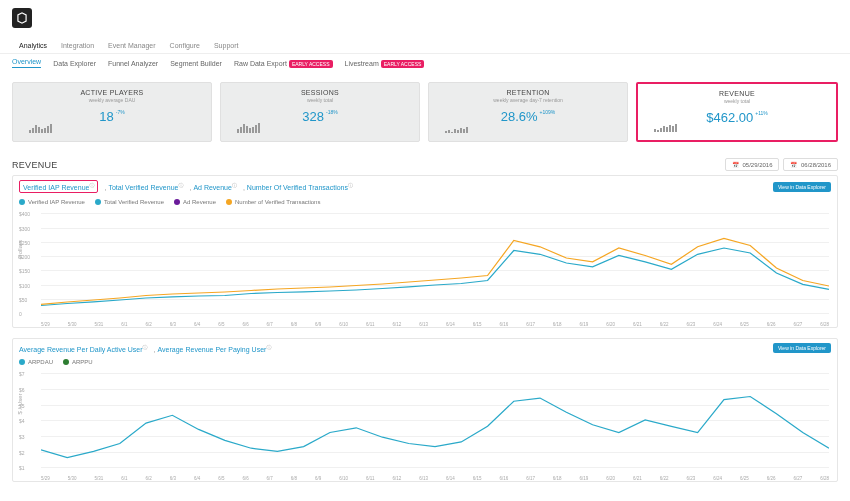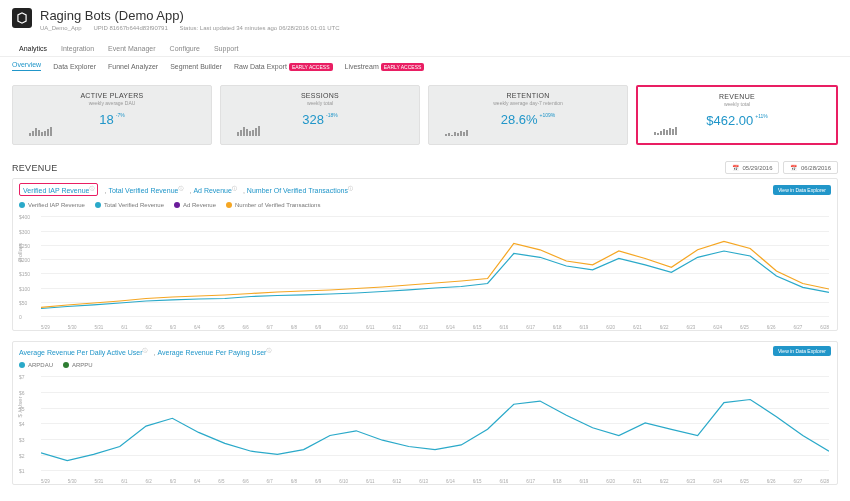--- a/index.html
+++ b/index.html
@@ -54,28 +54,20 @@
 </style>
 </head>
 <body>
 
 <div class="header">
   <div class="logo">
     <svg viewBox="0 0 24 24" width="14" height="14">
         <path d="M12 2l8 4v12l-8 4-8-4V6l8-4zm0 2.3L6 7.2v9.6l6 2.9 6-2.9V7.2l-6-2.9z"></path>
       </svg>
   </div>
-  <div class="header-text">
-    <div class="app-title">Raging Bots (Demo App)</div>
-    <div class="app-meta">
-      <span>UA_Demo_App</span>
-      <span>UPID 81667b644d83f90791</span>
-      <span>Status: Last updated 34 minutes ago 06/28/2016 01:01 UTC</span>
-    </div>
-  </div>
 </div>
 
 <div class="nav-tabs" id="nav-tabs">
     <a href="#" class="active">Analytics</a>
     <a href="#">Integration</a>
     <a href="#">Event Manager</a>
     <a href="#">Configure</a>
     <a href="#">Support</a>
   </div>
 <div class="sub-tabs" id="sub-tabs">

